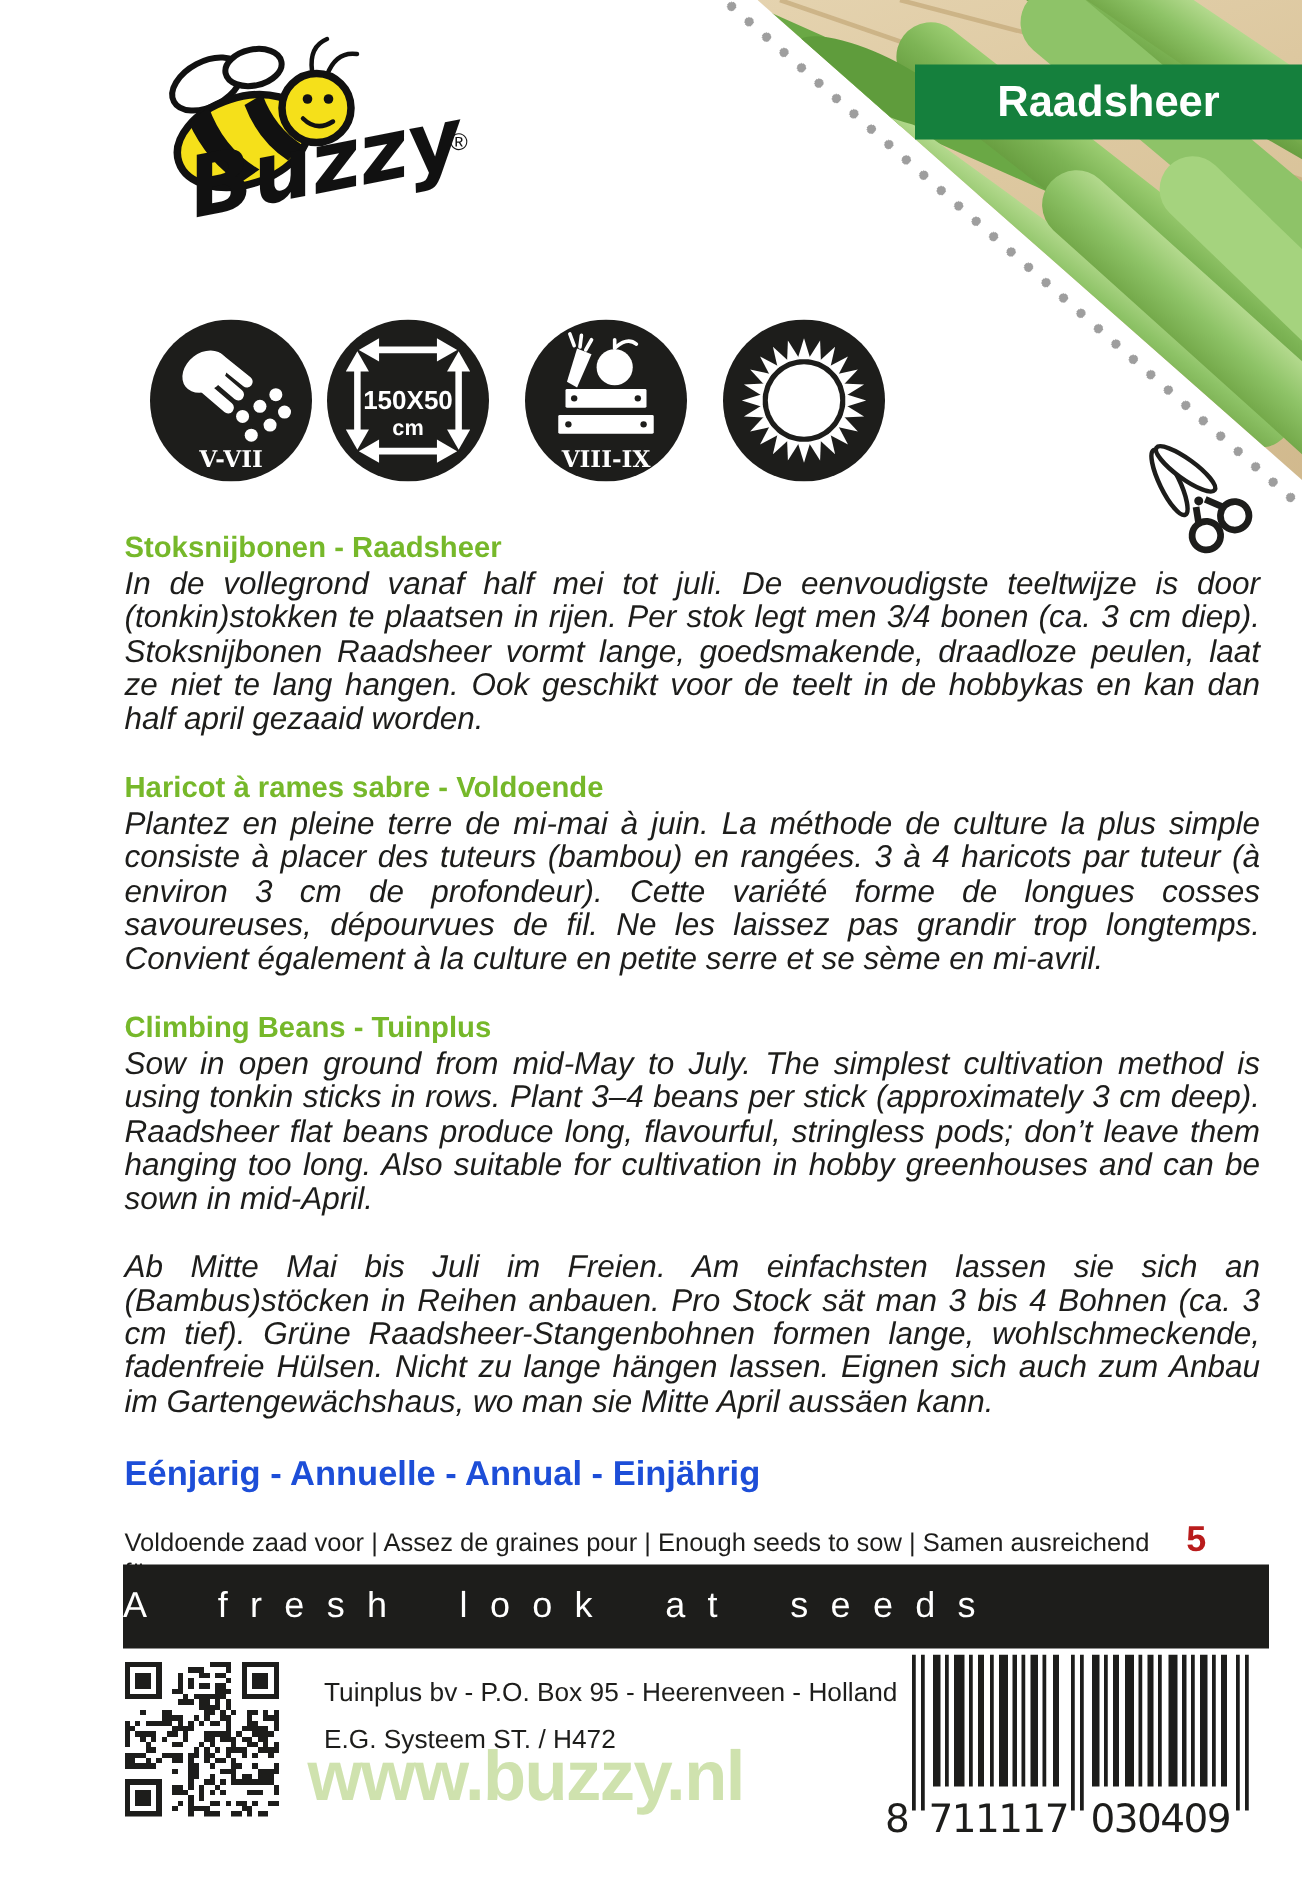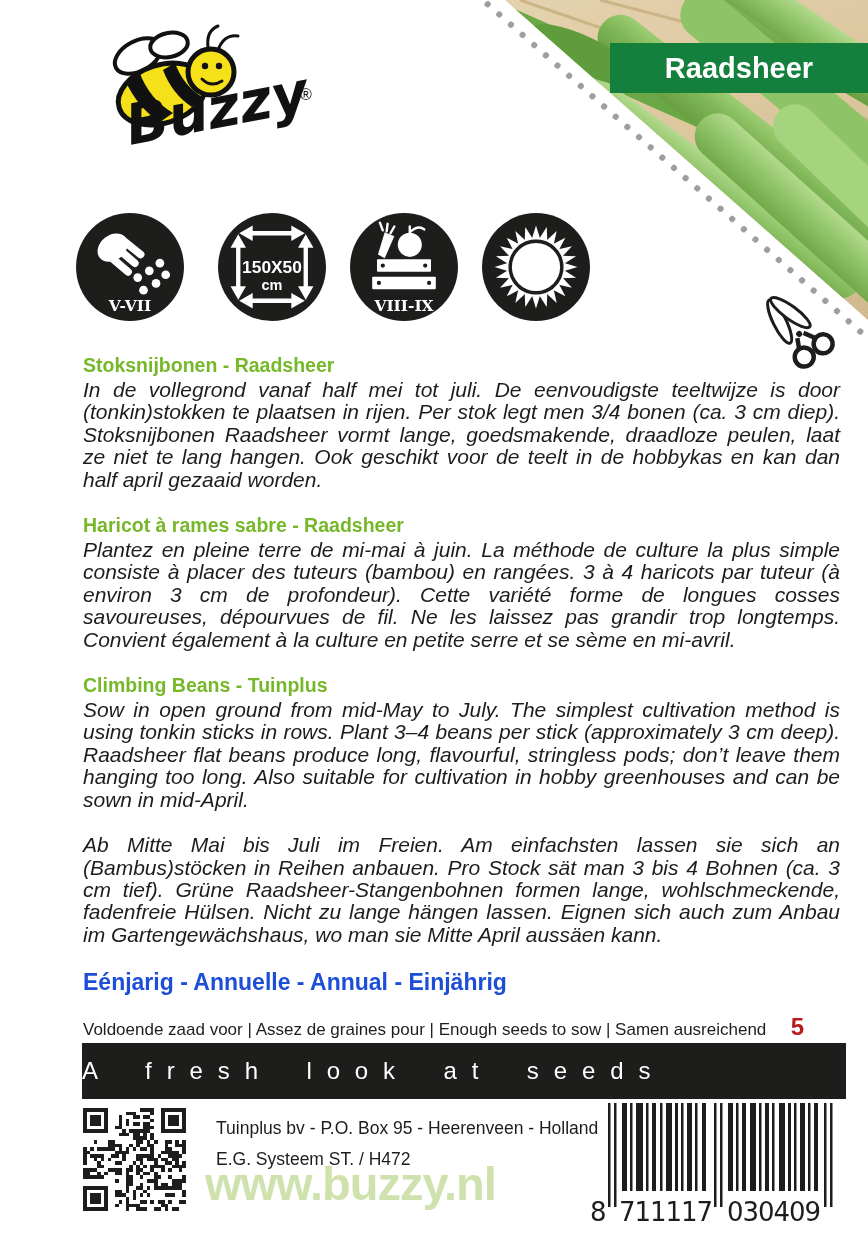--- a/index.html
+++ b/index.html
@@ -15,21 +15,21 @@
     transform:rotate(41.3deg);transform-origin:0 50%;
     background:radial-gradient(circle 3.1px at 5px 5px,#9e9e9e 97%,transparent 100%) left center/15.5px 10px repeat-x;}
   .badge{left:610px;top:43px;width:258px;height:50px;background:#15803d;
     display:flex;align-items:center;justify-content:center;color:#fff;
     font-size:29px;font-weight:bold;}
   .scissors{left:756px;top:284px;width:84px;height:94px;transform:rotate(-40deg);}
 
   .logo{left:68px;top:20px;width:256px;height:140px;}
 
   .icon-row .icon{width:108px;height:108px;}
-  .icon1{left:76px;top:213px;} .icon2{left:218px;top:213px;}
+  .icon1{left:100px;top:213px;} .icon2{left:218px;top:213px;}
   .icon3{left:350px;top:213px;} .icon4{left:482px;top:213px;}
   .icon svg{display:block;}
   .icon-label{fill:#fff;font-family:"DejaVu Serif",serif;font-weight:bold;font-size:16px;}
 
   .textblock{left:83px;top:354px;width:757px;}
   .section{margin-bottom:23px;}
   .section h3{margin:0 0 2px 0;font-size:19.5px;line-height:23px;color:#76b82a;}
   .section p{margin:0;font-size:21px;line-height:22.4px;text-align:justify;font-style:italic;}
   .lifecycle{margin:4px 0 0 0;font-size:23px;font-weight:bold;color:#1d4ed8;}
   .seedsline{margin-top:17px;display:flex;align-items:baseline;font-size:17px;}
@@ -234,21 +234,21 @@
     </svg>
   </div>
 </div>
 
 <div class="abs textblock">
   <div class="section">
     <h3>Stoksnijbonen - Raadsheer</h3>
     <p>In de vollegrond vanaf half mei tot juli. De eenvoudigste teeltwijze is door (tonkin)stokken te plaatsen in rijen. Per stok legt men 3/4 bonen (ca. 3 cm diep). Stoksnijbonen Raadsheer vormt lange, goedsmakende, draadloze peulen, laat ze niet te lang hangen. Ook geschikt voor de teelt in de hobbykas en kan dan half april gezaaid worden.</p>
   </div>
   <div class="section">
-    <h3>Haricot à rames sabre - Raadsheer</h3>
+    <h3>Haricot à rames sabre - Voldoende</h3>
     <p>Plantez en pleine terre de mi-mai à juin. La méthode de culture la plus simple consiste à placer des tuteurs (bambou) en rangées. 3 à 4 haricots par tuteur (à environ 3 cm de profondeur). Cette variété forme de longues cosses savoureuses, dépourvues de fil. Ne les laissez pas grandir trop longtemps. Convient également à la culture en petite serre et se sème en mi-avril.</p>
   </div>
   <div class="section">
     <h3>Climbing Beans - Tuinplus</h3>
     <p>Sow in open ground from mid-May to July. The simplest cultivation method is using tonkin sticks in rows. Plant 3–4 beans per stick (approximately 3 cm deep). Raadsheer flat beans produce long, flavourful, stringless pods; don’t leave them hanging too long. Also suitable for cultivation in hobby greenhouses and can be sown in mid-April.</p>
   </div>
   <div class="section">
     <p>Ab Mitte Mai bis Juli im Freien. Am einfachsten lassen sie sich an (Bambus)stöcken in Reihen anbauen. Pro Stock sät man 3 bis 4 Bohnen (ca. 3 cm tief). Grüne Raadsheer-Stangenbohnen formen lange, wohlschmeckende, fadenfreie Hülsen. Nicht zu lange hängen lassen. Eignen sich auch zum Anbau im Gartengewächshaus, wo man sie Mitte April aussäen kann.</p>
   </div>
   <div class="lifecycle">Eénjarig - Annuelle - Annual - Einjährig</div>

